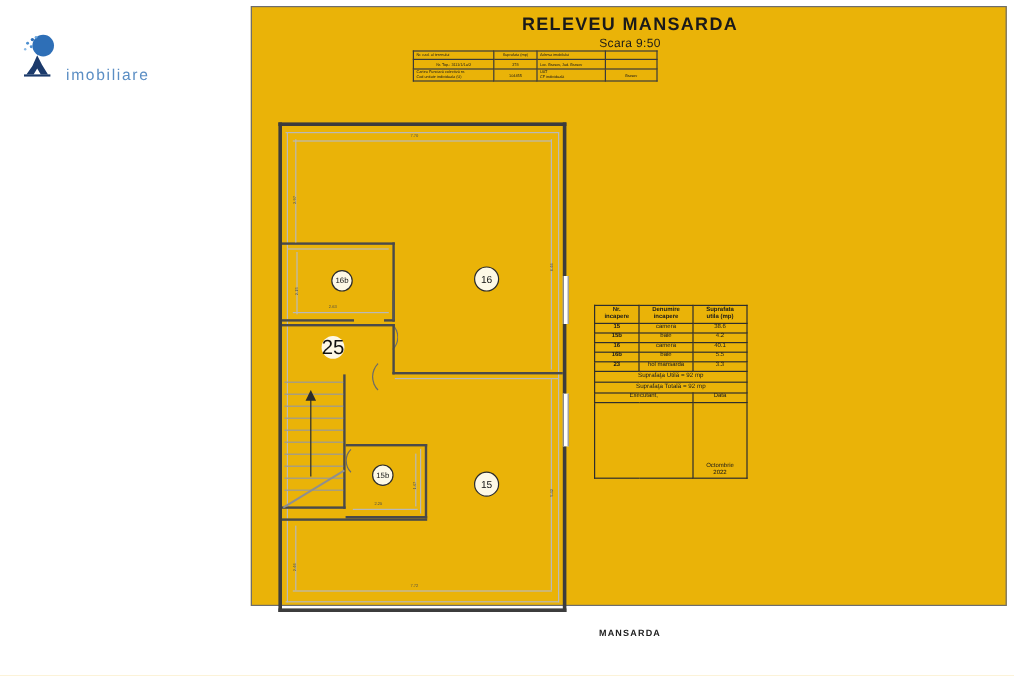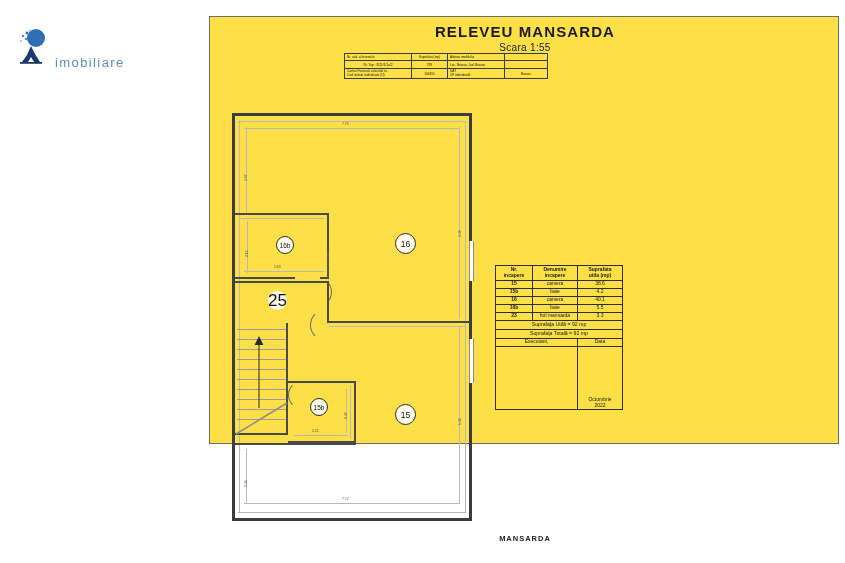--- a/index.html
+++ b/index.html
@@ -19,22 +19,22 @@
     font-size:30px;font-weight:bold;letter-spacing:2px;
     color:#1b3a6b;font-family:"Liberation Sans", sans-serif;
   }
   #logo-sub{
     position:absolute;left:55px;top:55px;
     font-size:13px;letter-spacing:1.4px;color:#5b8ec4;
     font-family:"Liberation Sans", sans-serif;
   }
   
   #sheet{
-    position:absolute;left:209px;top:16px;width:630px;height:428px;
-    border:1px solid #6d6d6d;background:#fde047;box-sizing:border-box;
+    position:absolute;left:209px;top:5px;width:630px;height:500px;
+    border:1px solid #6d6d6d;background:#eab308;box-sizing:border-box;
   }
   
   #title{
     position:absolute;left:0;top:6px;width:630px;text-align:center;
     font-size:15px;font-weight:bold;letter-spacing:1.1px;
   }
   #subtitle{
     position:absolute;left:0;top:25px;width:630px;text-align:center;
     font-size:10px;letter-spacing:.3px;
   }
@@ -109,21 +109,21 @@
     <circle cx="7" cy="13" r="1.0" fill="#8cbbe6"></circle>
     <path d="M17 18 L13 27 L8 34 L14 34 L17 29 L20 34 L26 34 L21 26 Z" fill="#1b3a6b"></path>
     <rect x="6" y="34" width="22" height="1.8" fill="#1b3a6b"></rect>
   </svg>
   <div id="logo-sub">imobiliare</div>
 </div>
 
 <div id="sheet">
 
   <div id="title">RELEVEU  MANSARDA</div>
-  <div id="subtitle">Scara 1:55</div>
+  <div id="subtitle">Scara 9:50</div>
 
   <table id="hdr-table">
     <tbody>
         <tr class="hrow">
       <td class="hc1">Nr. cad. al terenului</td>
       <td class="hc2">Suprafata (mp)</td>
       <td class="hc3">Adresa imobilului</td>
       <td class="hc4"></td>
     </tr>
     <tr class="hrow2">

